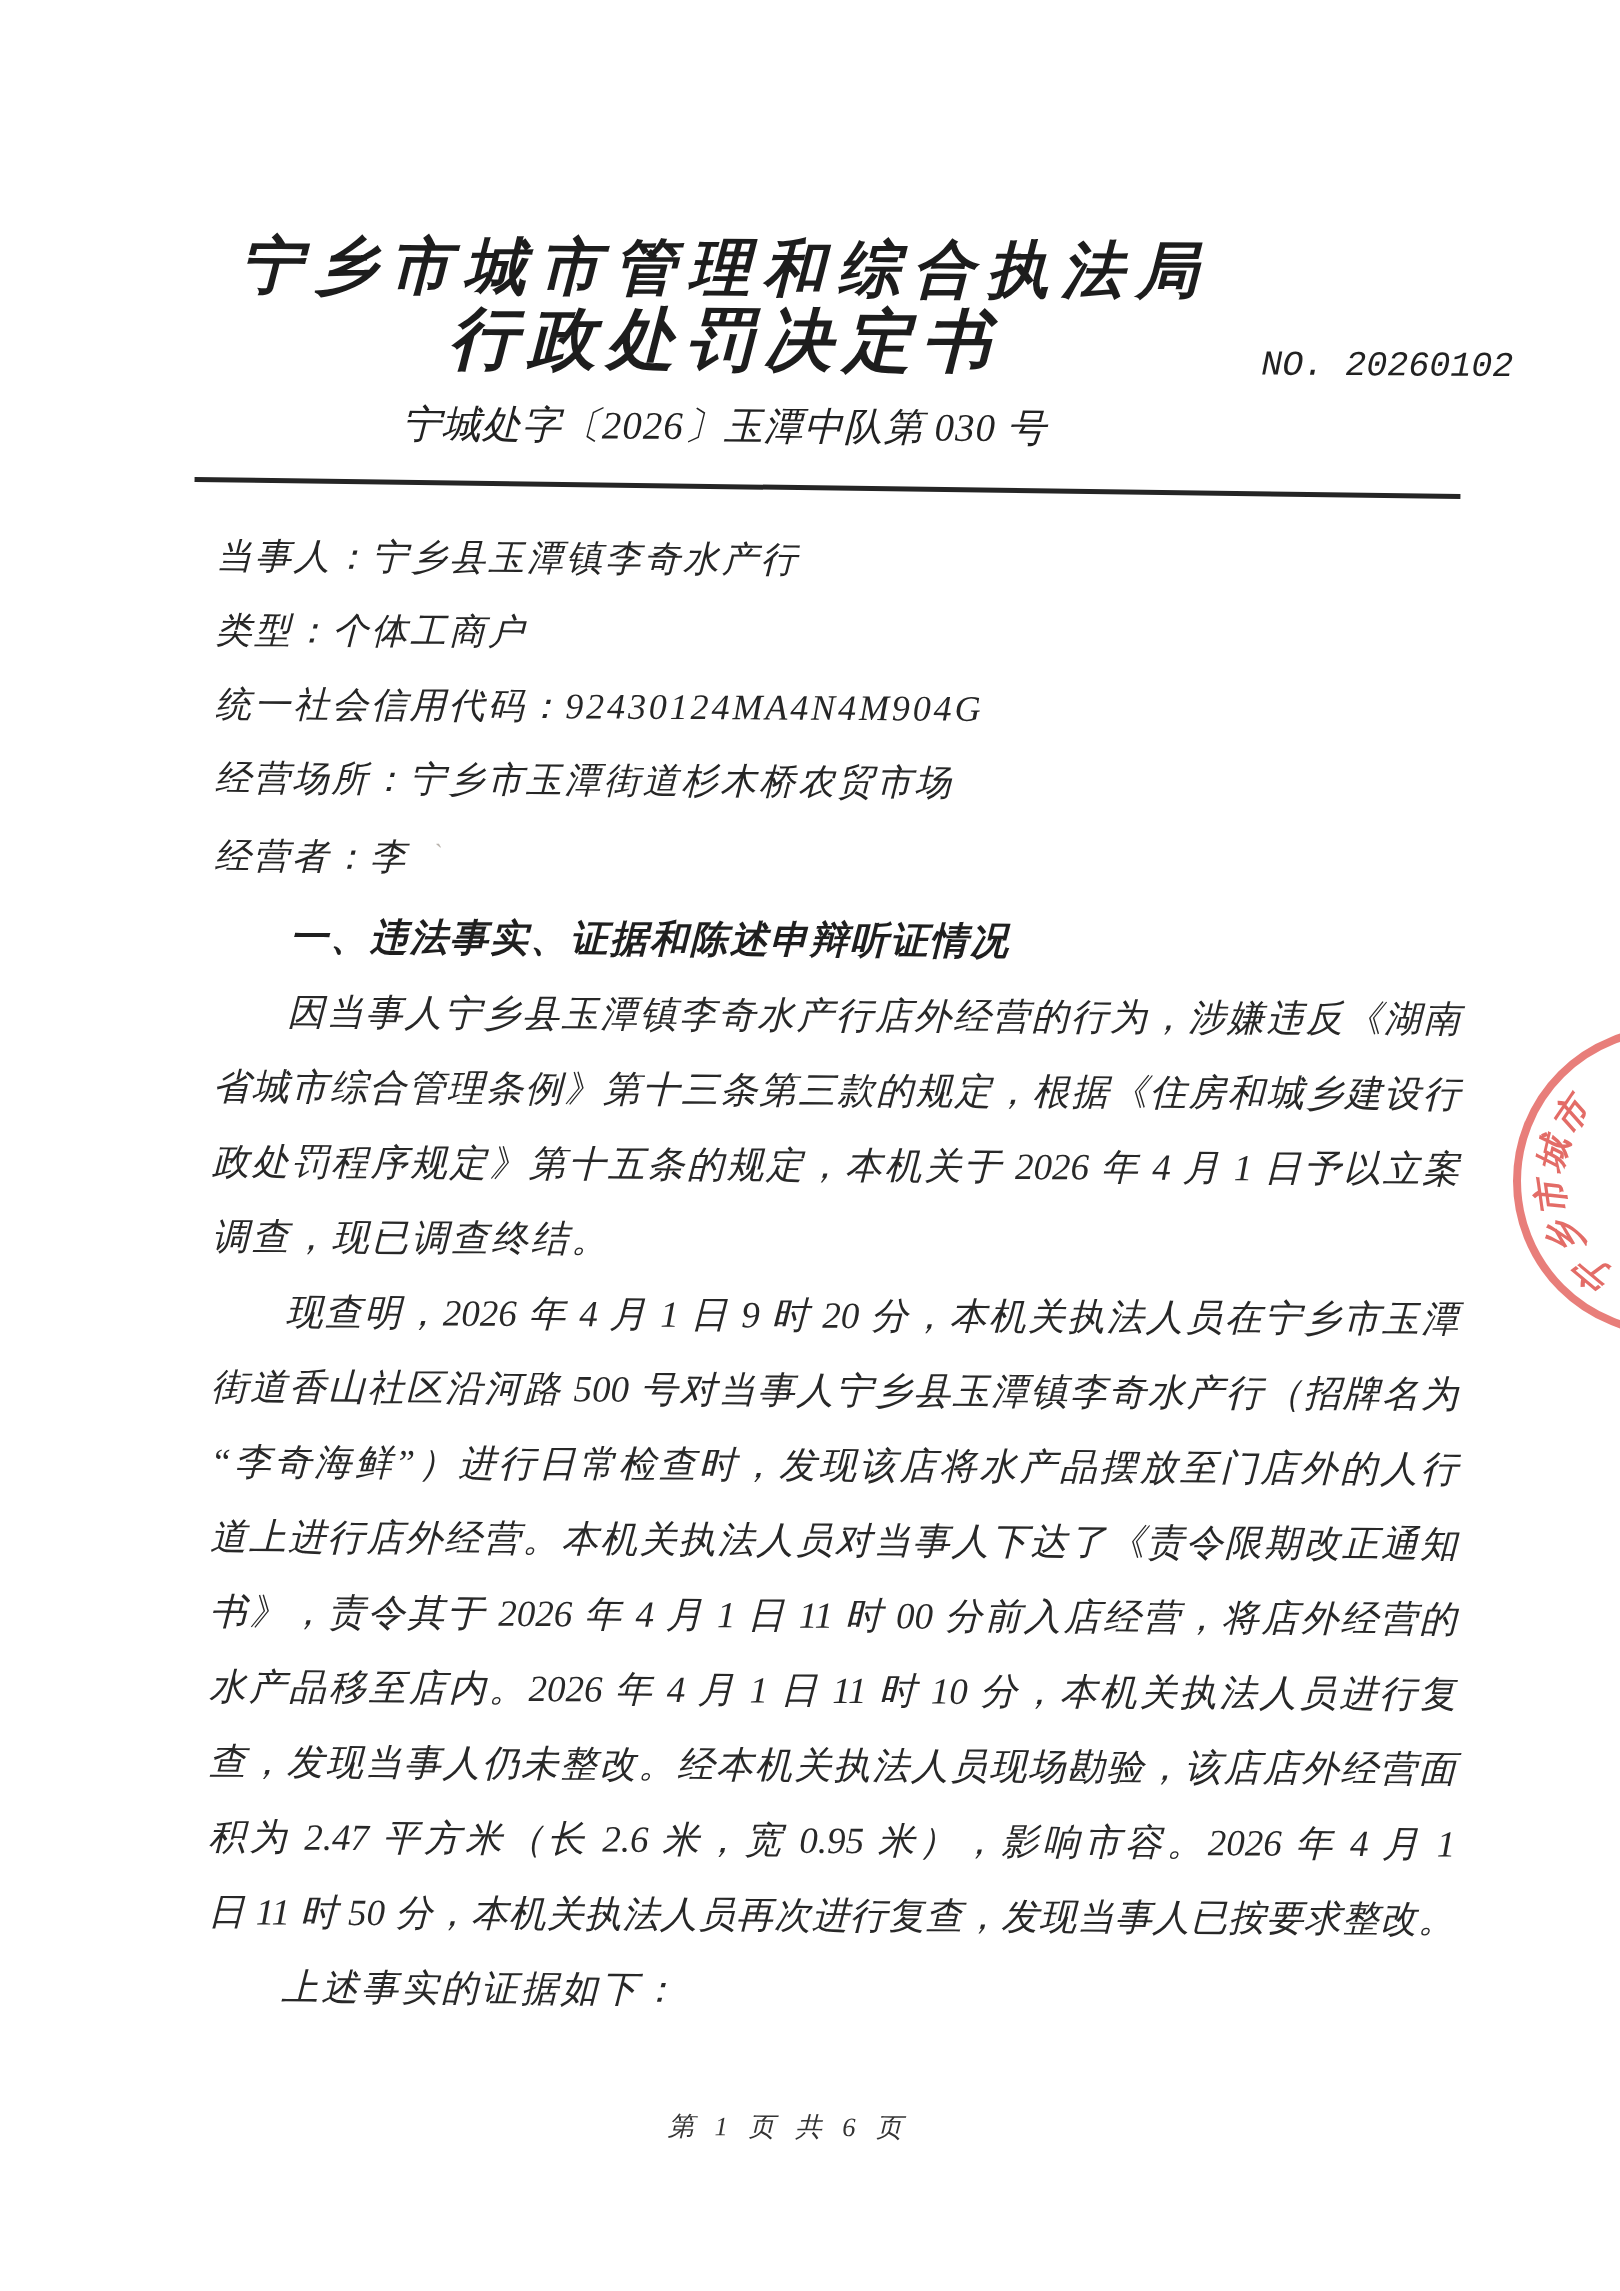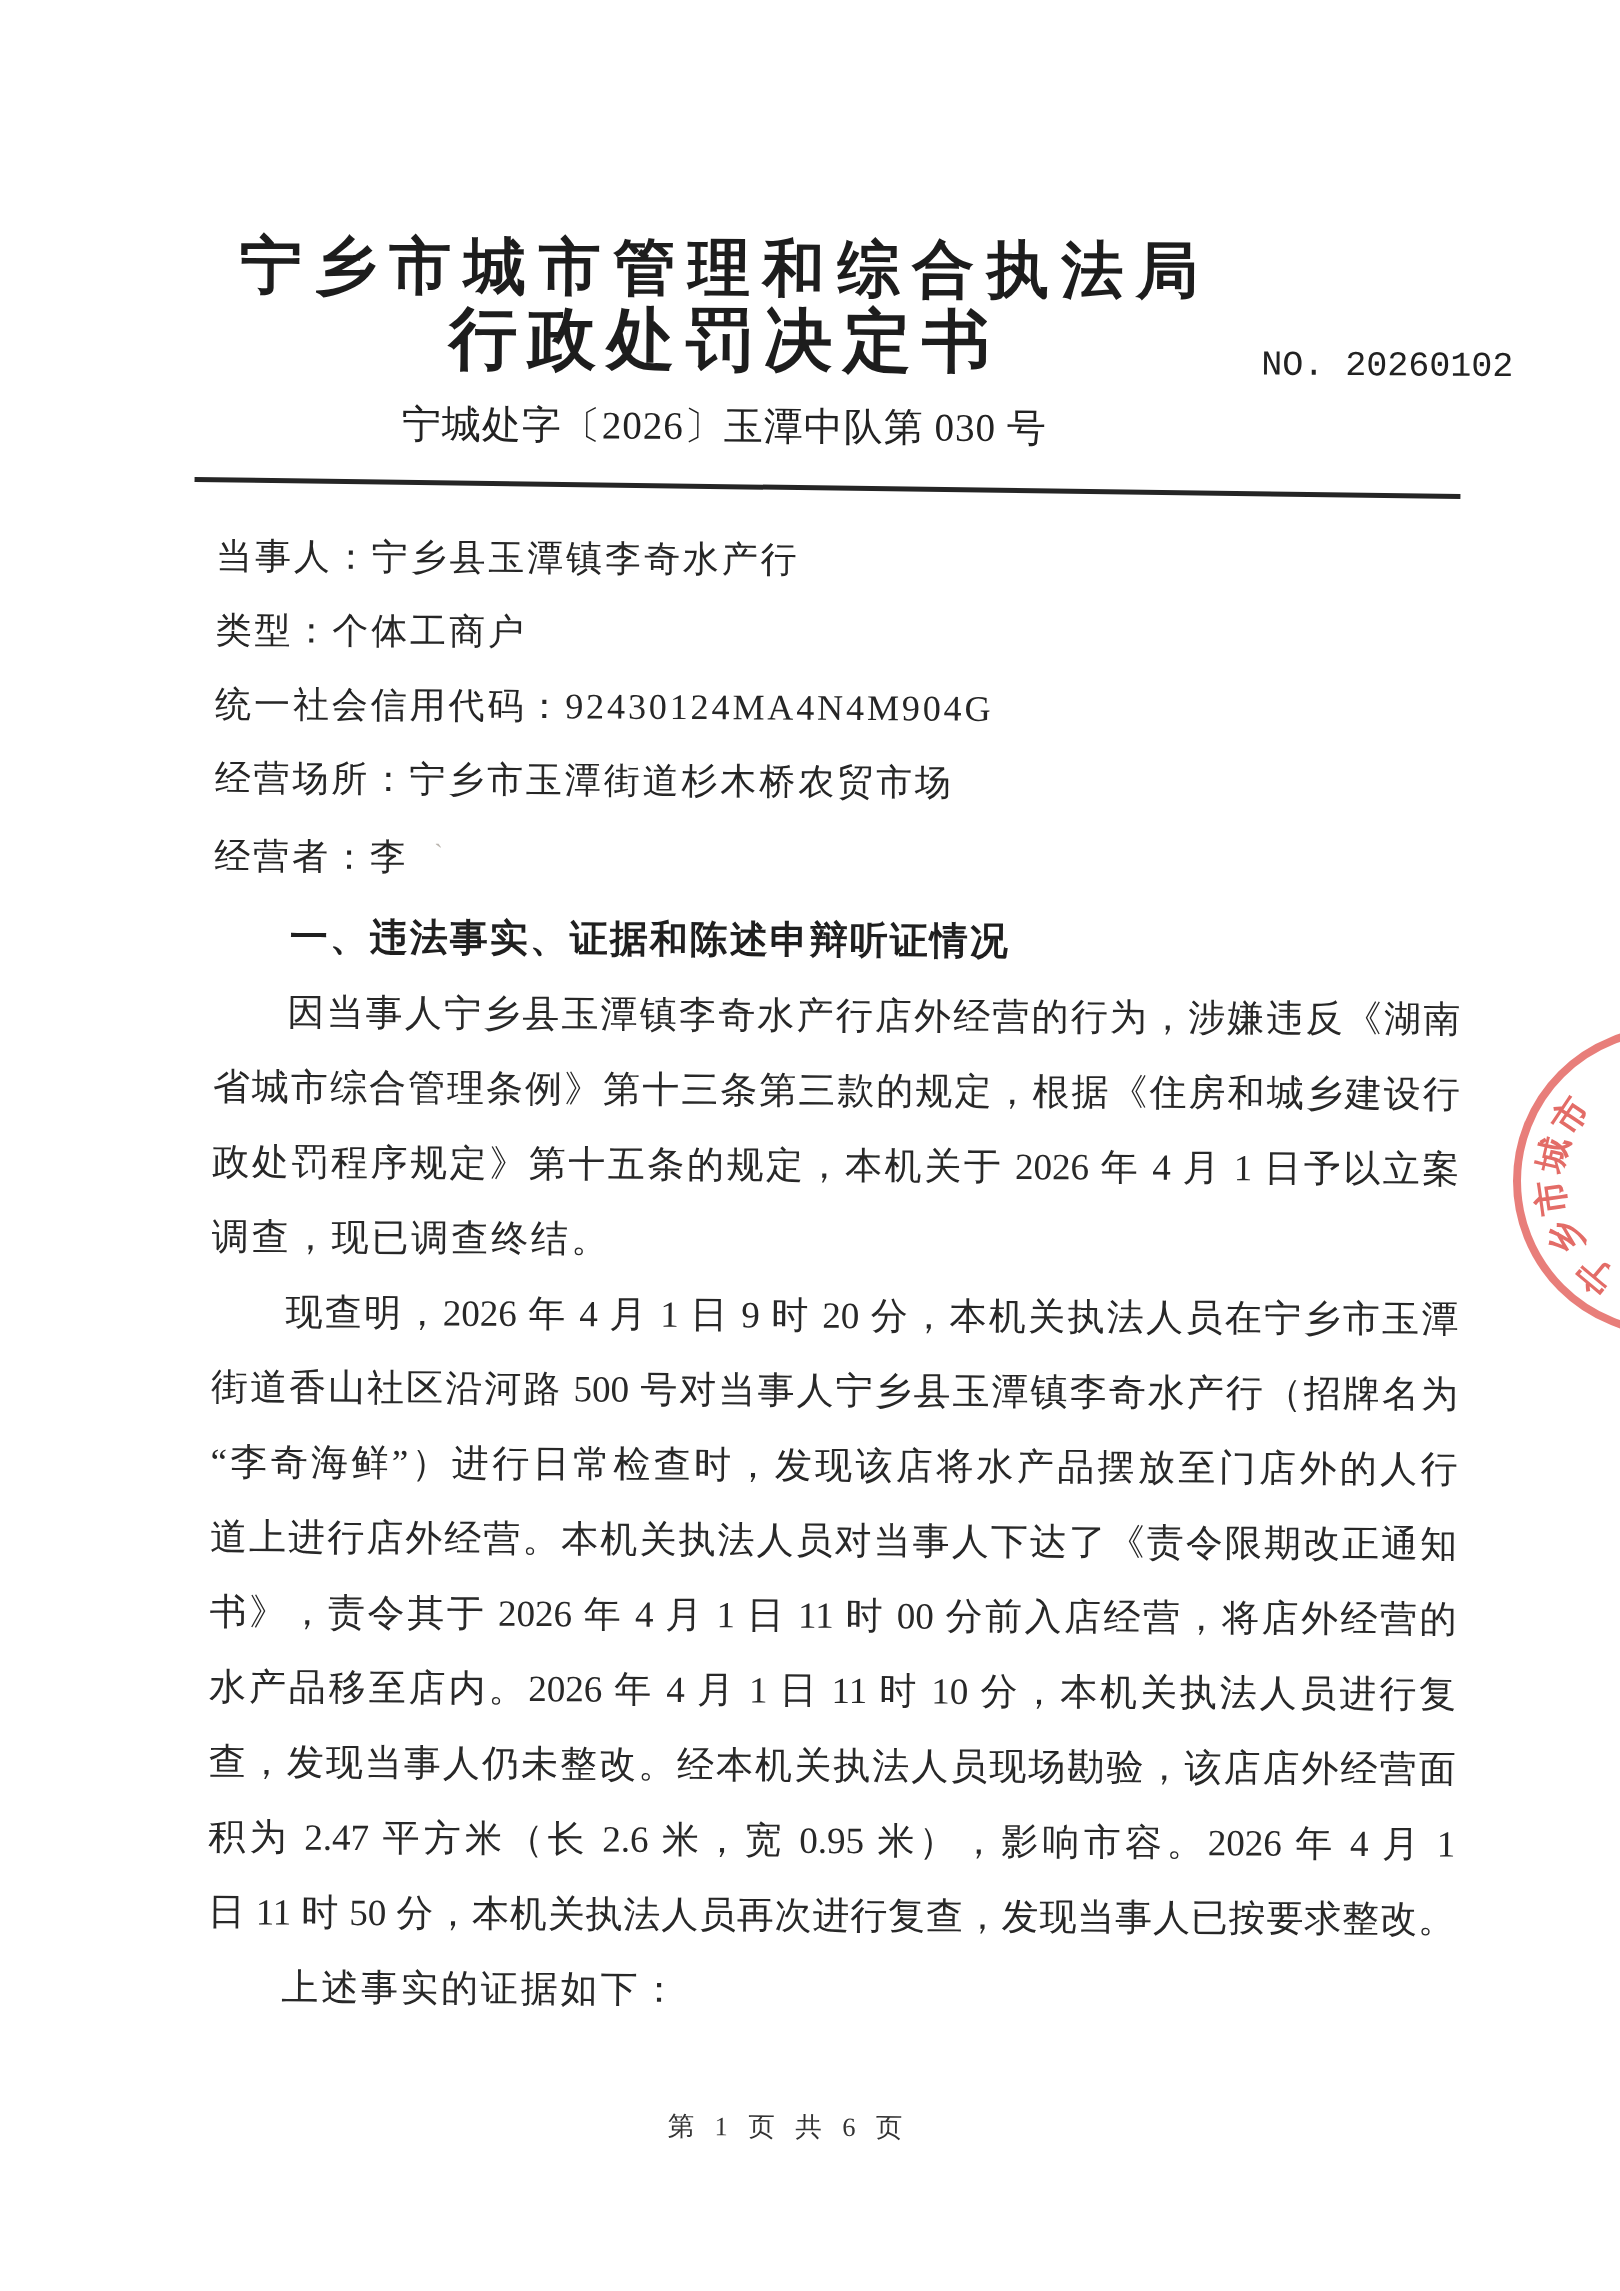--- a/index.html
+++ b/index.html
@@ -4,20 +4,21 @@
 <style>
   html,body{margin:0;padding:0;background:#e8e8e8;}
   .page{
     position:relative;
     width:1620px;height:2292px;
     margin:0 auto;
     background:#ffffff;
     overflow:hidden;
     font-family:"Liberation Serif","DejaVu Serif",serif;
     color:#262626;
+    font-style:italic;
   }
   .scan{
     position:absolute;left:0;top:0;width:1620px;height:2292px;
     transform:rotate(0.35deg);
     transform-origin:196px 245px;
   }
   .title1{
     position:absolute;top:223px;left:0;width:1451px;
     text-align:center;
     font-size:62px;font-weight:bold;letter-spacing:12.7px;

